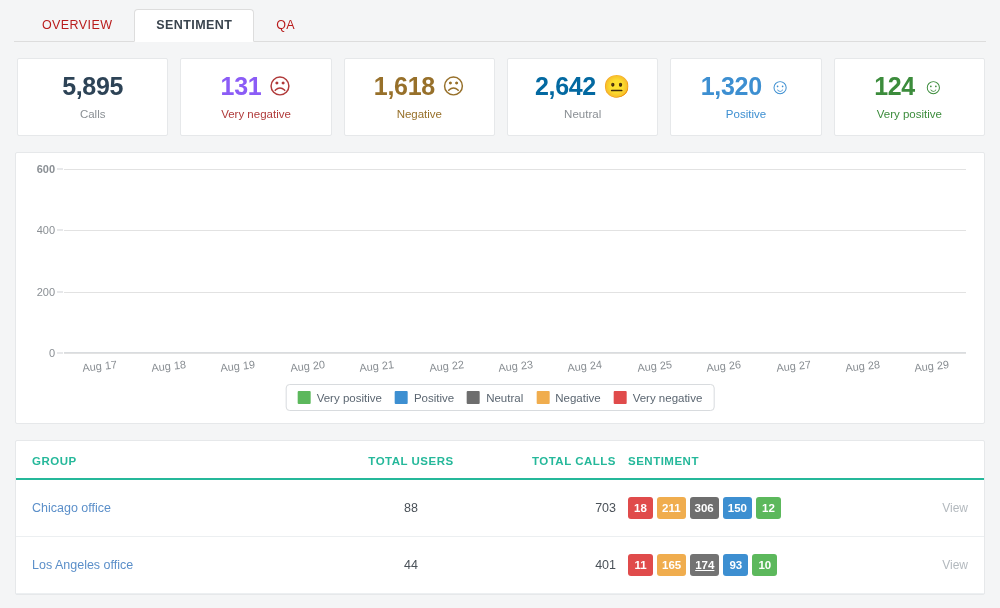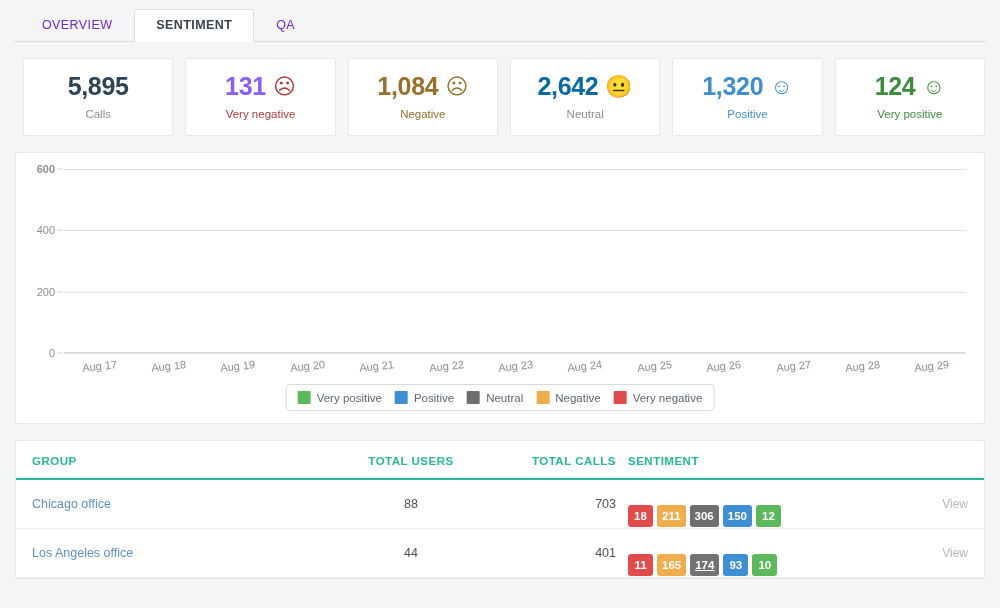--- a/index.html
+++ b/index.html
@@ -26,40 +26,40 @@
     left: 14px; right: 14px; bottom: 0;
     height: 1px;
     background: #ddd;
   }
   .tab {
     position: relative;
     z-index: 2;
     padding: 8px 21px 9px 21px;
     font-size: 12.5px;
     letter-spacing: 0.4px;
-    color: #6d28d9;
+    color: #b91c1c;
     background: transparent;
     border: 1px solid transparent;
     border-radius: 4px 4px 0 0;
     cursor: pointer;
     white-space: nowrap;
   }
   .tab.active {
     background: #ffffff;
     border-color: #ddd;
     border-bottom-color: #ffffff;
     color: #3a444e;
     font-weight: bold;
   }
 
   
   .kpi-row {
     display: flex;
     gap: 12px;
-    padding: 16px 15px 0 23px;
+    padding: 16px 15px 0 17px;
   }
   .kpi-card {
     flex: 1 1 0;
     height: 78px;
     background: #fff;
     border: 1px solid #e6e8ea;
     border-radius: 2px;
     display: flex;
     flex-direction: column;
     align-items: center;
@@ -187,34 +187,34 @@
     font-size: 11.5px;
     font-weight: bold;
     color: #25b89a;
     letter-spacing: 0.5px;
     padding: 14px 0 11px 0;
     text-align: left;
     border-bottom: 2px solid #25b89a;
     white-space: nowrap;
   }
   tbody td {
-    padding: 1px 0;
+    padding: 17px 0;
     font-size: 12.5px;
     color: #4a5158;
     border-bottom: 1px solid #eceff1;
     vertical-align: middle;
   }
   .c-group  { width: 300px; padding-left: 16px !important; }
   .c-users  { width: 190px; text-align: center; }
   .c-calls  { width: 110px; text-align: right; }
   .c-sent   { padding-left: 12px !important; }
   .c-view   { width: 80px; text-align: right; padding-right: 16px !important; }
   .grouplink { color: #5b8fc9; cursor: pointer; }
   .viewlink  { color: #b3b9be; font-size: 12px; cursor: pointer; }
-  .badges { display: flex; gap: 4px; margin-top: 24px; }
+  .badges { display: flex; gap: 4px; }
   .badge {
     min-width: 25px;
     height: 22px;
     padding: 0 5px;
     border-radius: 3px;
     color: #fff;
     font-size: 11.5px;
     font-weight: bold;
     display: flex;
     align-items: center;
@@ -239,21 +239,21 @@
     </div>
     <div class="kpi-card">
       <div class="kpi-main">
         <span class="kpi-value" style="color: #8b5cf6;">131</span>
         <span class="kpi-face" style="color: rgb(176, 58, 58);">☹</span>
       </div>
       <div class="kpi-label" style="color: rgb(176, 58, 58);">Very negative</div>
     </div>
     <div class="kpi-card">
       <div class="kpi-main">
-        <span class="kpi-value" style="color: rgb(151, 112, 42);">1,084</span>
+        <span class="kpi-value" style="color: rgb(151, 112, 42);">1,618</span>
         <span class="kpi-face" style="color: rgb(151, 112, 42);">☹</span>
       </div>
       <div class="kpi-label" style="color: rgb(151, 112, 42);">Negative</div>
     </div>
     <div class="kpi-card">
       <div class="kpi-main">
         <span class="kpi-value" style="color: #0369a1;">2,642</span>
         <span class="kpi-face" style="color: rgb(45, 67, 86);">😐</span>
       </div>
       <div class="kpi-label" style="color: rgb(138, 143, 148);">Neutral</div>

